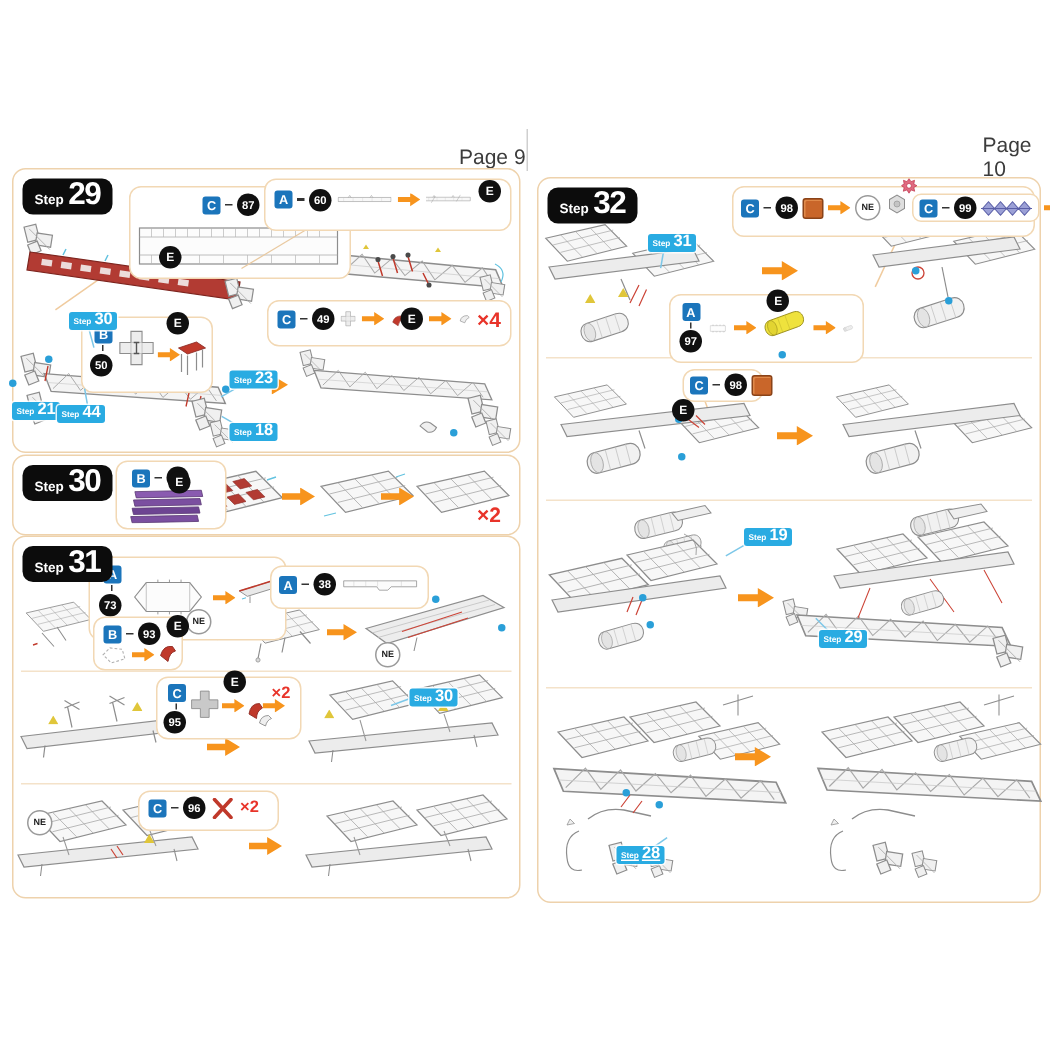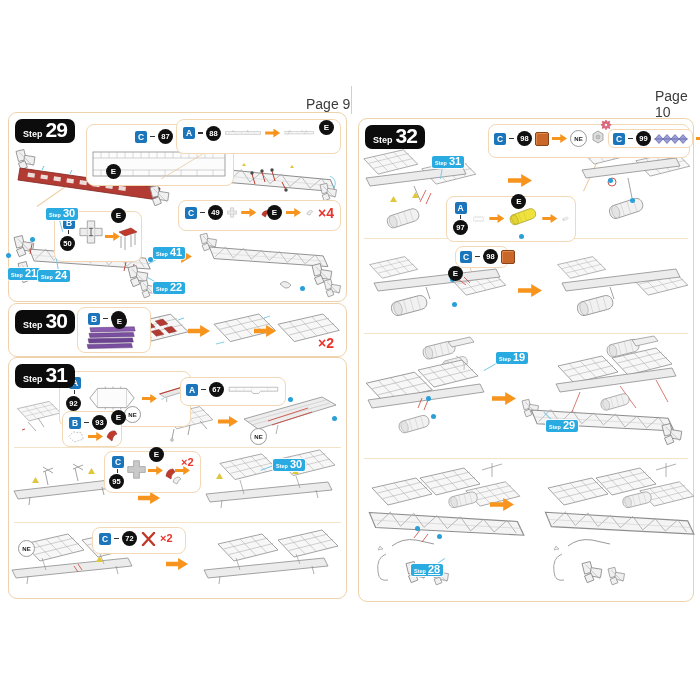--- a/index.html
+++ b/index.html
@@ -126,21 +126,21 @@
     <path d="M16,26.5 l7,1 l-.6,4.2 l-7,-1 z m13,1.9 l7,1 l-.6,4.2 l-7,-1 z m13,1.9 l7,1 l-.6,4.2 l-7,-1 z m13,1.9 l7,1 l-.6,4.2 l-7,-1 z m13,1.9 l7,1 l-.6,4.2 l-7,-1 z m13,1.9 l7,1 l-.6,4.2 l-7,-1 z m13,1.9 l7,1 l-.6,4.2 l-7,-1 z m13,1.9 l7,1 l-.6,4.2 l-7,-1 z" fill="#ecdcda"></path>
     <path d="M30,24 l2,-4 M58,28 l2,-4 M86,32 l2,-4 M114,36 l2,-4" stroke="#63c3e0" stroke-width="1" fill="none"></path>
     <use href="#g-corner" transform="translate(138,38) scale(1.15)"></use>
   </svg>
 
   <div class="inset" style="left:176px;top:119px;width:163px;height:33px;">
     <div class="row" style="padding:4px 6px;">
       <span class="pbadge">
         <span class="pletter">A</span>
         <span class="pd"></span>
-        <span class="pnum">88</span>
+        <span class="pnum">60</span>
       </span>
       <svg width="54" height="14" viewBox="0 0 80 14">
           <use href="#g-strip"></use>
         </svg>
       <span class="arwi"></span>
       <svg width="46" height="18" viewBox="0 0 70 18">
         <use href="#g-strip" transform="translate(-4,2) scale(0.9)"></use>
         <path d="M14,4 l-6,10 M52,2 l-6,10" stroke="#9a9a9a" stroke-width="0.7"></path>
       </svg>
       <span class="folde" style="margin-top:-12px;">E</span>
@@ -206,29 +206,29 @@
   <div class="ref" style="left:46px;top:208px;">
     <span class="sw">Step</span>
       <span class="sn">30</span>
   </div>
   <div class="ref" style="left:8px;top:268px;">
     <span class="sw">Step</span>
       <span class="sn">21</span>
   </div>
   <div class="ref" style="left:38px;top:270px;">
     <span class="sw">Step</span>
-      <span class="sn">24</span>
+      <span class="sn">44</span>
   </div>
   <div class="ref" style="left:153px;top:247px;">
     <span class="sw">Step</span>
-      <span class="sn">41</span>
+      <span class="sn">23</span>
   </div>
   <div class="ref" style="left:153px;top:282px;">
     <span class="sw">Step</span>
-      <span class="sn">22</span>
+      <span class="sn">18</span>
   </div>
   <div class="bl" style="left:60px;top:220px;transform:rotate(75deg);"></div>
   <div class="bl" style="left:30px;top:277px;transform:rotate(-40deg);"></div>
   <div class="bl" style="left:58px;top:271px;transform:rotate(-100deg);"></div>
   <div class="bl" style="left:158px;top:259px;transform:rotate(150deg);"></div>
   <div class="bl" style="left:158px;top:284px;transform:rotate(-150deg);"></div>
 
   <svg class="art" style="left:8px;top:222px;" width="160" height="76" viewBox="0 0 160 76">
     <use href="#g-corner" transform="translate(6,12) scale(1.2)"></use>
     <use href="#g-corner" transform="translate(10,38) scale(1.2)"></use>
@@ -296,42 +296,42 @@
       <span class="sw">Step</span>
       <span class="sn">31</span>
     </div>
     <div class="hdiv" style="top:89px;"></div>
     <div class="hdiv" style="top:164px;"></div>
   </div>
 
   <div class="inset" style="left:59px;top:371px;width:130px;height:54px;">
     <span class="pletter abs" style="left:9px;top:5px;">A</span>
     <span class="pdv abs" style="left:14px;top:18px;"></span>
-    <span class="pnum abs" style="left:6px;top:24px;">92</span>
+    <span class="pnum abs" style="left:6px;top:24px;">73</span>
     <svg class="abs" style="left:24px;top:10px;" width="56" height="32" viewBox="0 0 58 32">
       <path d="M6,16 L14,6 L44,6 L52,16 L44,26 L14,26 Z" fill="#fcfcfc" stroke="#8d8d8d" stroke-width="0.8"></path>
       <path d="M14,6 V26 M44,6 V26" stroke="#b0b0b0" stroke-width="0.5" fill="none"></path>
       <path d="M22,6 v-2 M30,6 v-2 M38,6 v-2 M22,26 v2 M30,26 v2 M38,26 v2" stroke="#8d8d8d" stroke-width="0.6" fill="none"></path>
     </svg>
     <span class="arwi abs" style="left:82px;top:22px;"></span>
     <svg class="abs" style="left:96px;top:8px;" width="32" height="28" viewBox="0 0 36 28">
       <path d="M4,14 L30,6 L36,10 L10,18 Z" fill="#e9e9e9" stroke="#8d8d8d" stroke-width="0.7"></path>
       <path d="M4,14 L30,6" stroke="#c0392b" stroke-width="1.2" fill="none"></path>
       <path d="M12,18 v5 M28,10 v5" stroke="#8d8d8d" stroke-width="0.7" fill="none"></path>
       <path d="M6,20 l3,-1 M30,12 l3,-1" stroke="#63c3e0" stroke-width="0.8" fill="none"></path>
     </svg>
     <span class="foldne abs" style="left:64px;top:34px;">NE</span>
   </div>
 
   <div class="inset" style="left:180px;top:377px;width:104px;height:27px;">
     <div class="row" style="padding:3px 5px;">
       <span class="pbadge">
         <span class="pletter">A</span>
         <span class="pd"></span>
-        <span class="pnum">67</span>
+        <span class="pnum">38</span>
       </span>
       <svg width="66" height="17" viewBox="0 0 92 20">
         <path d="M2,6 h86 v7 h-30 l-4,4 h-10 l-3,-4 h-39 z" fill="#fbfbfb" stroke="#8d8d8d" stroke-width="0.9"></path>
         <path d="M14,6 v7 M28,6 v7 M42,6 v7 M70,6 v7" stroke="#c2c2c2" stroke-width="0.5" fill="none"></path>
       </svg>
     </div>
   </div>
 
   <div class="inset" style="left:62px;top:411px;width:58px;height:34px;">
     <div class="pbadge" style="position:absolute;left:6px;top:3px;">
@@ -415,21 +415,21 @@
     <span class="sw">Step</span>
       <span class="sn">30</span>
   </div>
   <div class="bl" style="left:274px;top:466px;transform:rotate(160deg);width:14px;"></div>
 
   <div class="inset" style="left:92px;top:527px;width:92px;height:25px;">
     <div class="row" style="padding:3px 6px;">
       <span class="pbadge">
         <span class="pletter">C</span>
         <span class="pd"></span>
-        <span class="pnum">72</span>
+        <span class="pnum">96</span>
       </span>
       <svg width="15" height="14" viewBox="0 0 15 14">
         <path d="M2,1 L13,13 M13,1 L2,13" stroke="#c0392b" stroke-width="2.4" fill="none" stroke-linecap="round"></path>
       </svg>
       <span class="mult-sm">×2</span>
     </div>
   </div>
 
   <svg class="art" style="left:8px;top:532px;" width="140" height="62" viewBox="0 0 140 62">
     <use href="#g-lattice" transform="translate(14,0)"></use>

